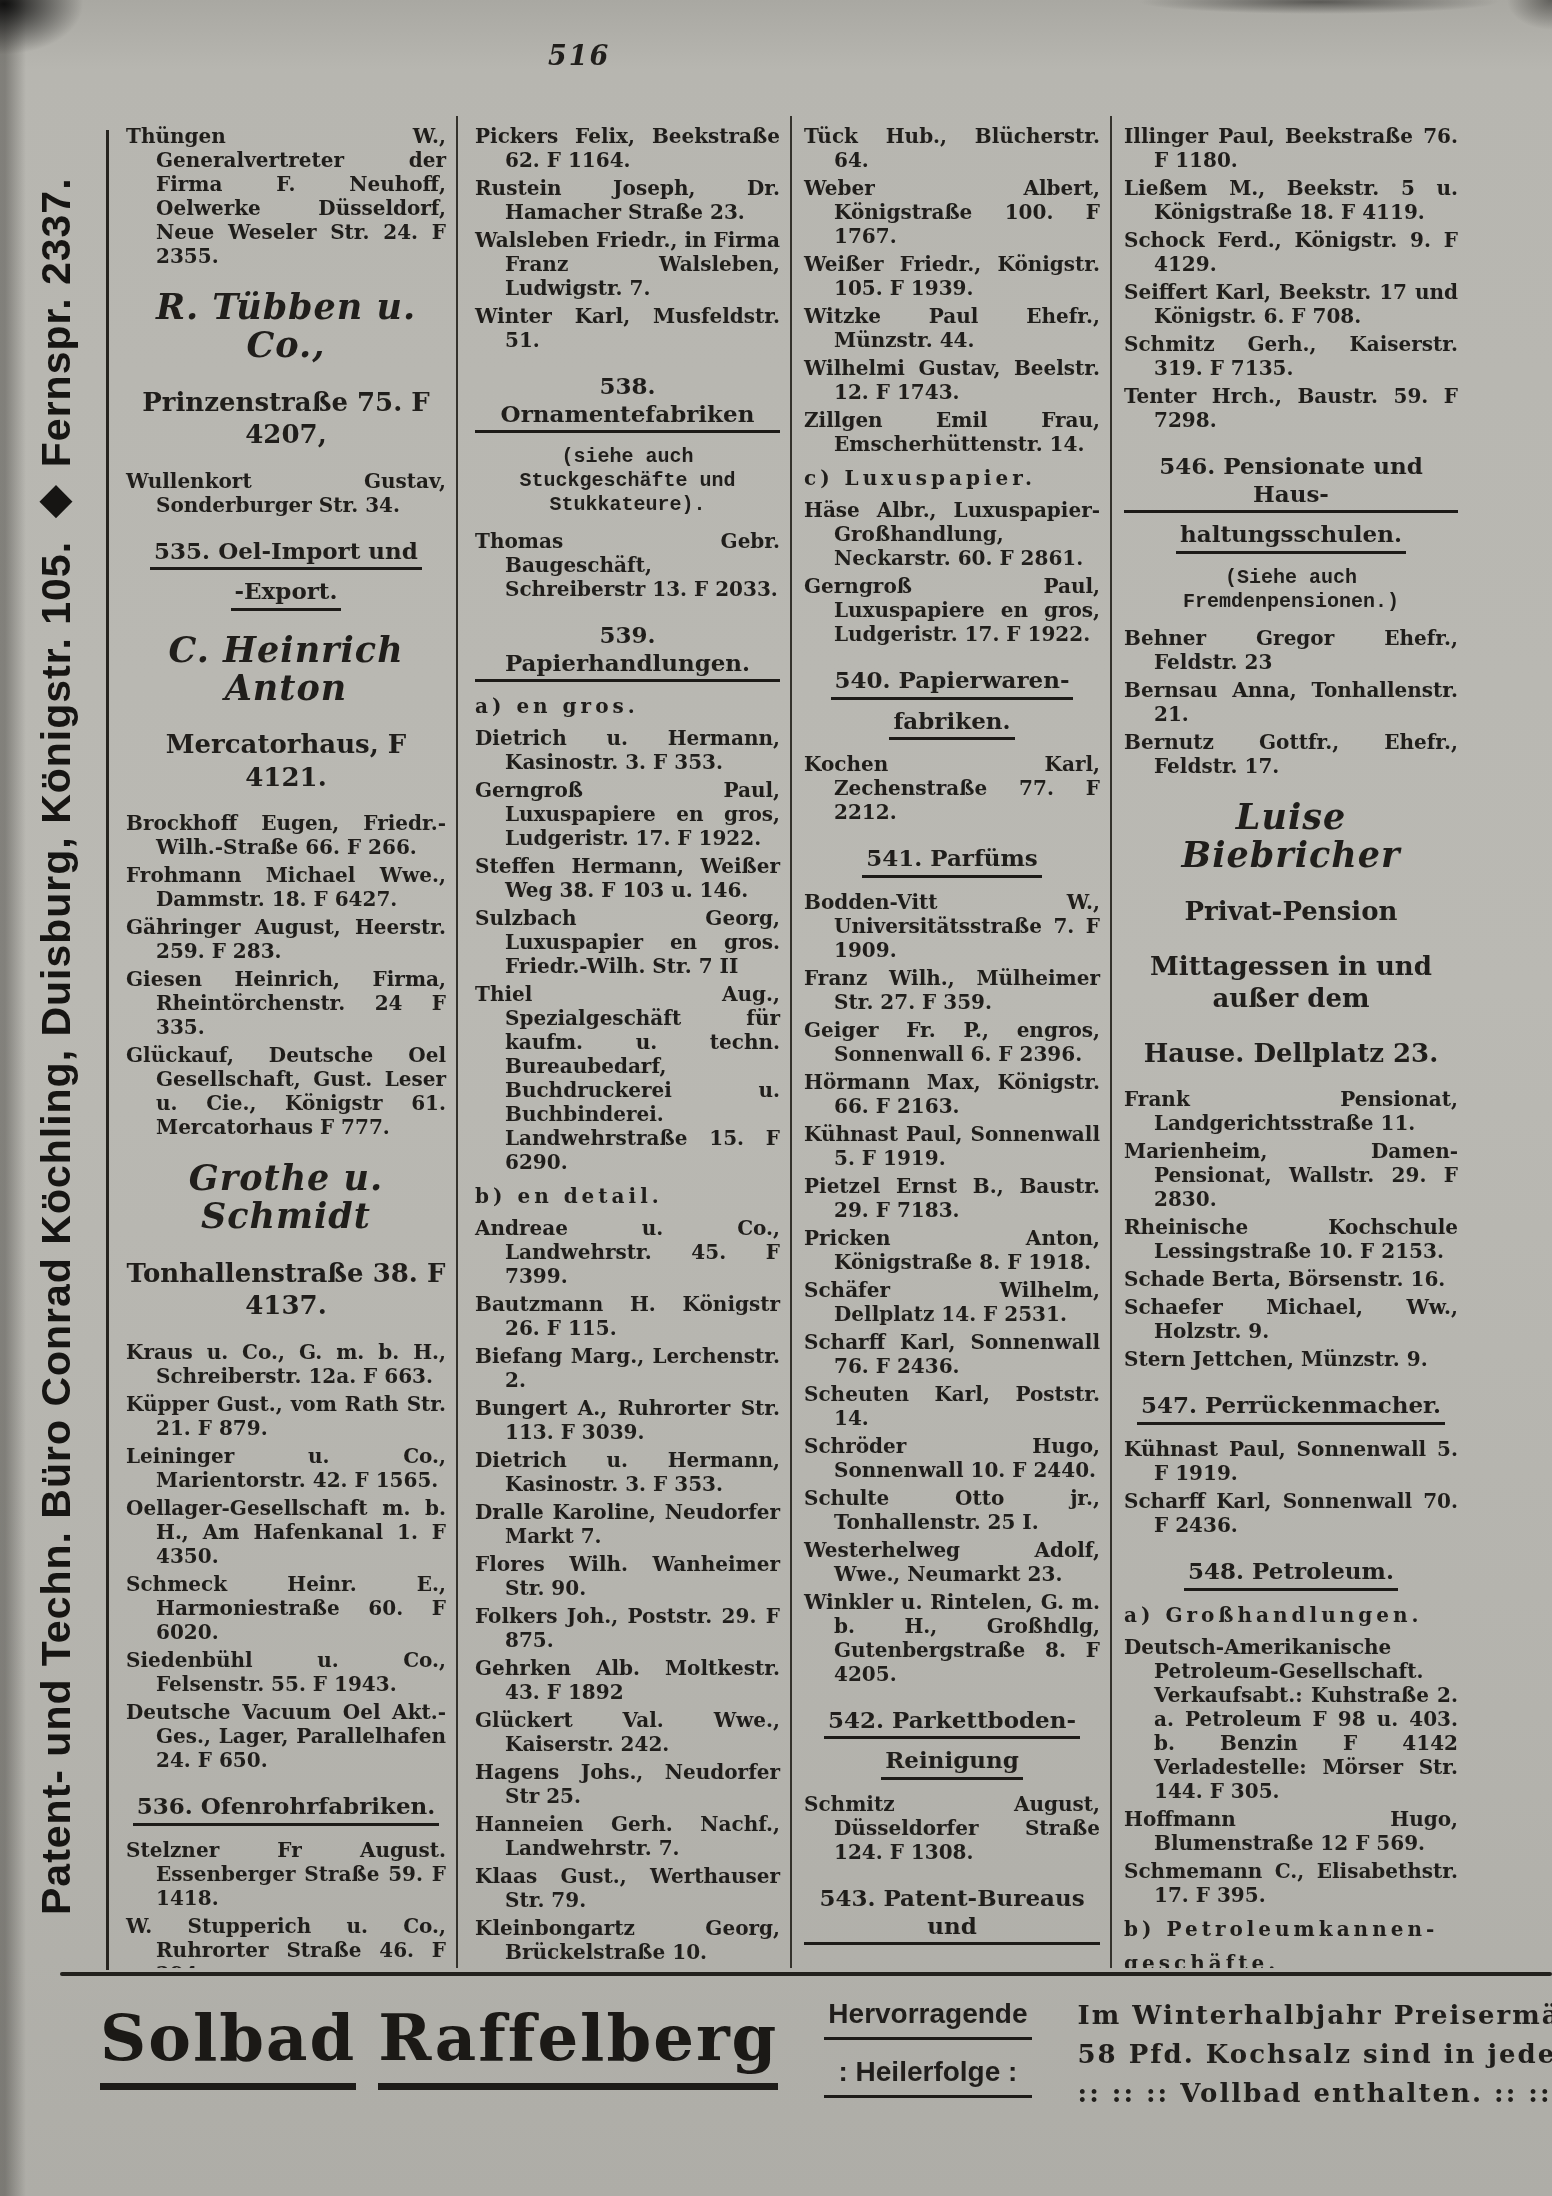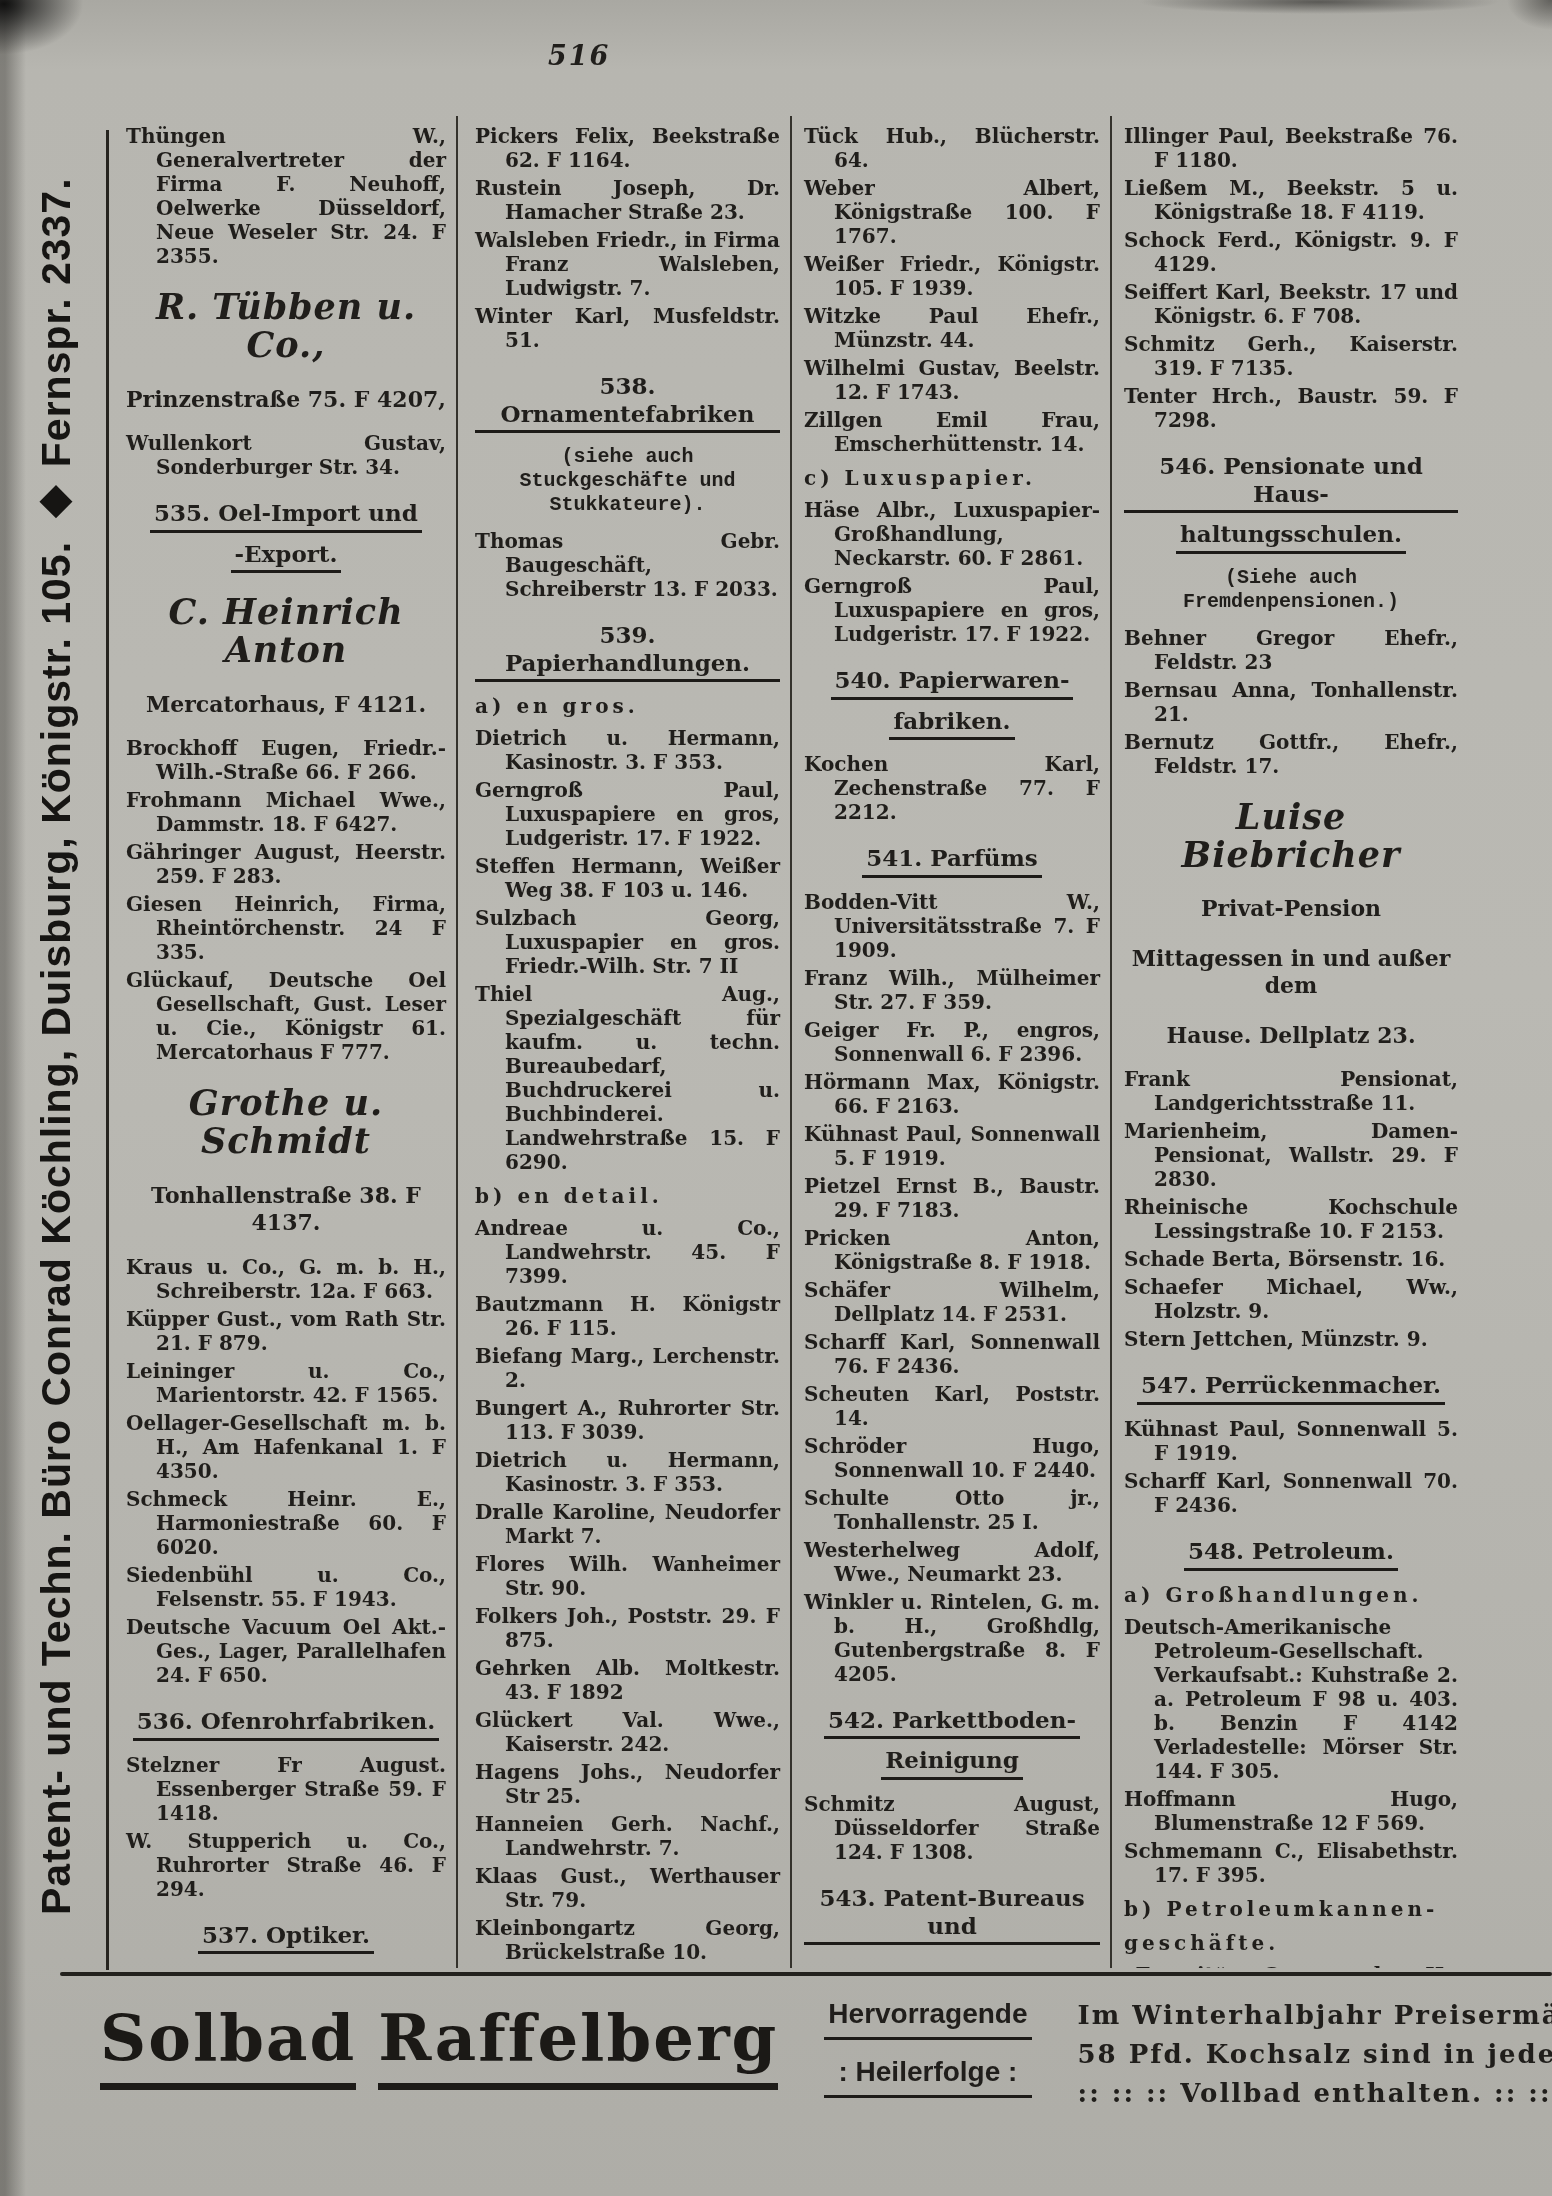--- a/index.html
+++ b/index.html
@@ -31,21 +31,21 @@
   .col4{flex:1 1 auto;}
   .col + .col{border-left:2px solid #34322c;}
   .entry{font-weight:bold;text-align:justify;padding-left:1.5em;text-indent:-1.5em;margin:0 0 4px;}
   .section{margin:20px 0 12px;}
   .sline{text-align:center;margin-bottom:7px;line-height:1.2;}
   .su{display:inline-block;font-weight:bold;font-size:23px;border-bottom:3px solid #1d1b18;padding:0 4px 3px;}
   .sub{font-weight:bold;text-align:left;letter-spacing:4px;margin:10px 0 8px;line-height:1.2;}
   .note{font-weight:bold;text-align:center;margin:4px 0 12px;font-family:Liberation Mono, monospace;}
   .ad{margin:20px 0 18px;}
   .ad-name{font-weight:bold;font-size:35px;text-align:center;line-height:1.08;margin-bottom:6px;letter-spacing:1px;font-style:italic;}
-  .ad-line{font-weight:bold;font-size:22px;text-align:center;line-height:1.25;margin-top:22px;}
+  .ad-line{font-weight:bold;font-size:26px;text-align:center;line-height:1.25;margin-top:22px;}
   .footer-rule{position:absolute;left:60px;right:0;top:1972px;height:4px;background:#23211d;border-radius:2px;}
   .footer{position:absolute;left:100px;right:10px;top:1996px;display:flex;align-items:flex-start;gap:46px;}
   .solbad{font-weight:bold;font-size:64px;letter-spacing:2px;white-space:nowrap;color:#1b1916;margin-top:4px;}
   .solbad span{border-bottom:7px solid #1d1b18;padding-bottom:8px;}
   .solbad span + span{margin-left:22px;}
   .fmid{font-family:"Liberation Sans",sans-serif;font-weight:bold;font-size:28px;text-align:center;margin-top:2px;white-space:nowrap;}
   .fmid div{border-bottom:3px solid #1d1b18;padding:0 4px 7px;margin-bottom:16px;}
   .fright{font-weight:bold;font-size:26px;letter-spacing:2px;line-height:1.5;white-space:nowrap;margin-top:0;}
 </style>
 </head>

